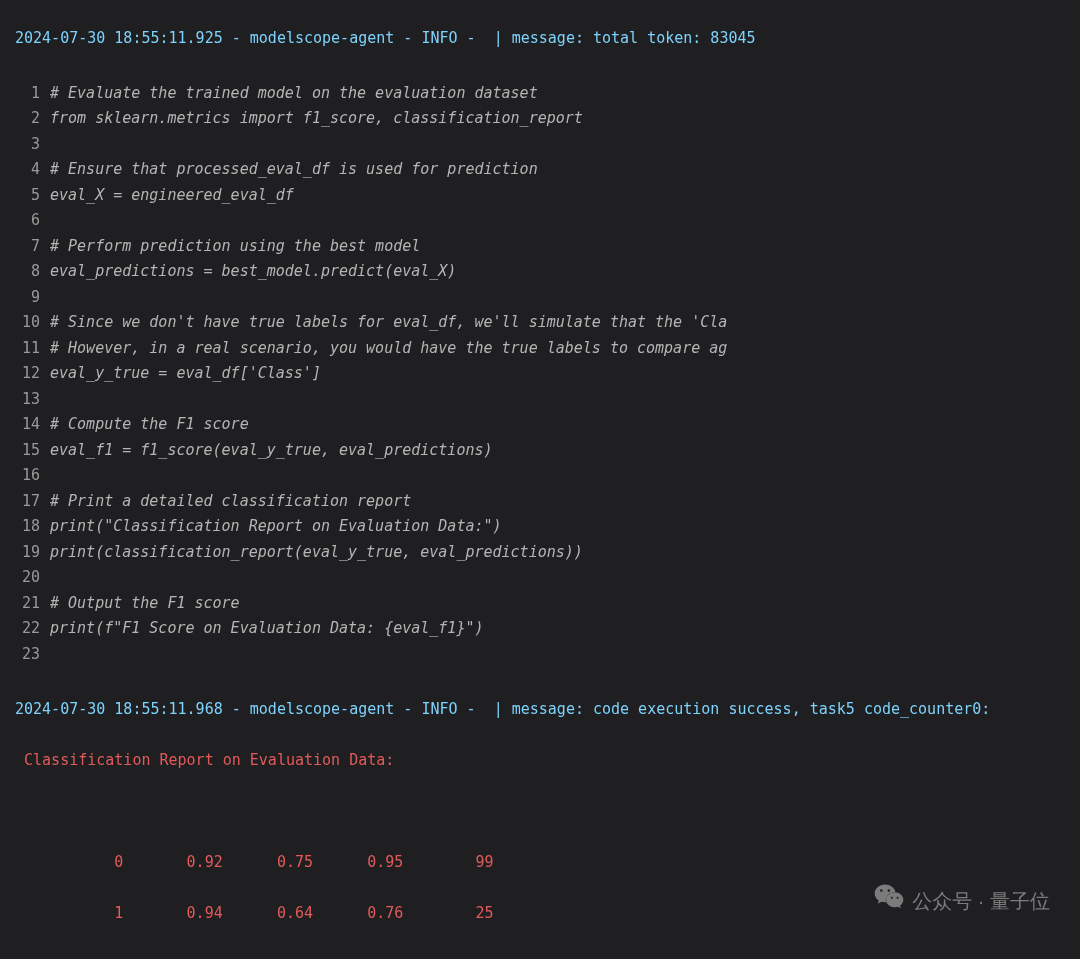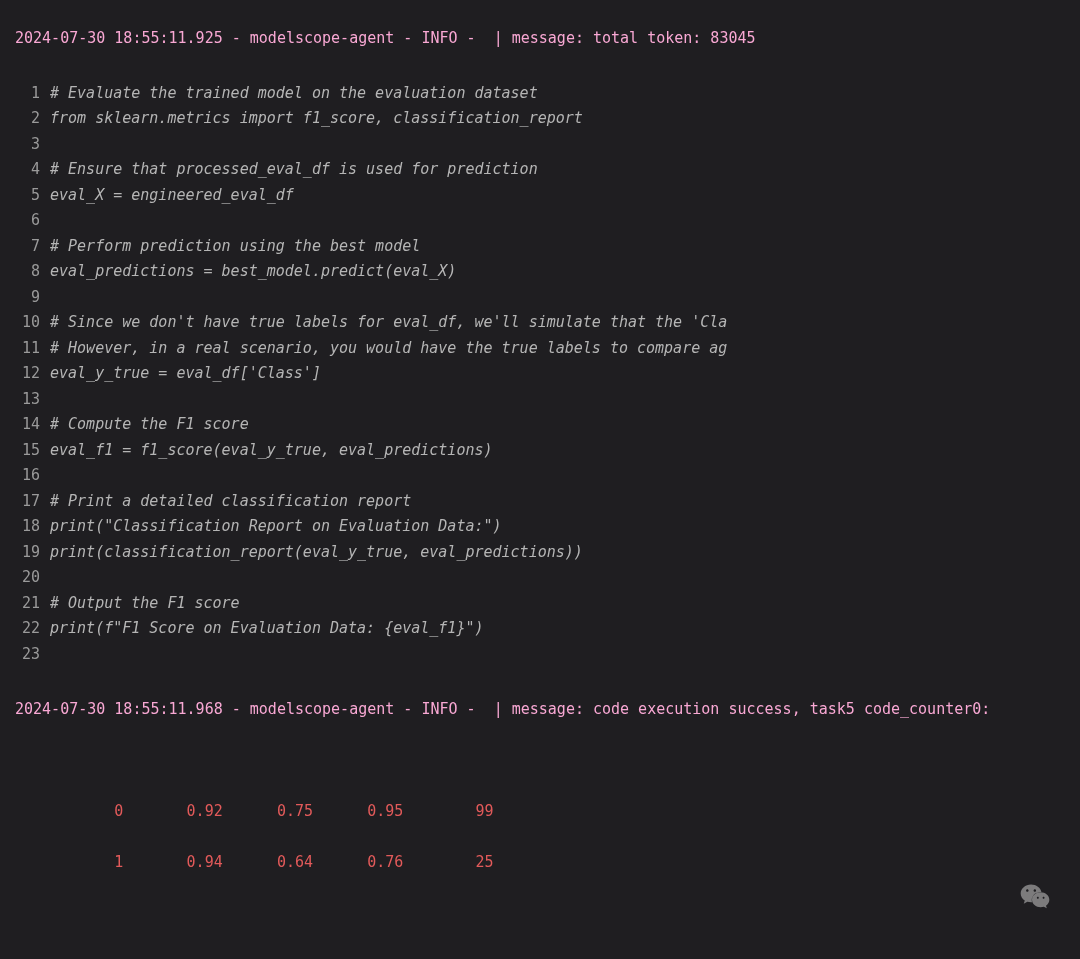--- a/index.html
+++ b/index.html
@@ -11,21 +11,21 @@
       line-height: 1.7;
       padding: 0;
       width: 1080px;
       overflow-x: hidden;
     }
     .terminal {
       padding: 0 15px 15px 15px;
       white-space: pre;
     }
     .log-line {
-      color: #f9a8d4;
+      color: #7dd3fc;
     }
     .code-block {
       margin: 4px 0;
     }
     .code-line {
       display: flex;
     }
     .line-num {
       display: inline-block;
       width: 35px;
@@ -61,30 +61,32 @@
     }
     .row { white-space: pre; }
   </style>
 </head>
 <body>
 
 <div class="terminal">
 <div class="log-line">2024-07-30 18:55:11.925 - modelscope-agent - INFO -  | message: total token: 83045</div>
 <div class="code-block" id="code-block"><div class="code-line"><span class="line-num">1</span><span class="code-text"># Evaluate the trained model on the evaluation dataset</span></div><div class="code-line"><span class="line-num">2</span><span class="code-text">from sklearn.metrics import f1_score, classification_report</span></div><div class="code-line"><span class="line-num">3</span><span class="code-text"></span></div><div class="code-line"><span class="line-num">4</span><span class="code-text"># Ensure that processed_eval_df is used for prediction</span></div><div class="code-line"><span class="line-num">5</span><span class="code-text">eval_X = engineered_eval_df</span></div><div class="code-line"><span class="line-num">6</span><span class="code-text"></span></div><div class="code-line"><span class="line-num">7</span><span class="code-text"># Perform prediction using the best model</span></div><div class="code-line"><span class="line-num">8</span><span class="code-text">eval_predictions = best_model.predict(eval_X)</span></div><div class="code-line"><span class="line-num">9</span><span class="code-text"></span></div><div class="code-line"><span class="line-num">10</span><span class="code-text"># Since we don't have true labels for eval_df, we'll simulate that the 'Cla</span></div><div class="code-line"><span class="line-num">11</span><span class="code-text"># However, in a real scenario, you would have the true labels to compare ag</span></div><div class="code-line"><span class="line-num">12</span><span class="code-text">eval_y_true = eval_df['Class']</span></div><div class="code-line"><span class="line-num">13</span><span class="code-text"></span></div><div class="code-line"><span class="line-num">14</span><span class="code-text"># Compute the F1 score</span></div><div class="code-line"><span class="line-num">15</span><span class="code-text">eval_f1 = f1_score(eval_y_true, eval_predictions)</span></div><div class="code-line"><span class="line-num">16</span><span class="code-text"></span></div><div class="code-line"><span class="line-num">17</span><span class="code-text"># Print a detailed classification report</span></div><div class="code-line"><span class="line-num">18</span><span class="code-text">print("Classification Report on Evaluation Data:")</span></div><div class="code-line"><span class="line-num">19</span><span class="code-text">print(classification_report(eval_y_true, eval_predictions))</span></div><div class="code-line"><span class="line-num">20</span><span class="code-text"></span></div><div class="code-line"><span class="line-num">21</span><span class="code-text"># Output the F1 score</span></div><div class="code-line"><span class="line-num">22</span><span class="code-text">print(f"F1 Score on Evaluation Data: {eval_f1}")</span></div><div class="code-line"><span class="line-num">23</span><span class="code-text"></span></div></div>
 <div class="log-line">2024-07-30 18:55:11.968 - modelscope-agent - INFO -  | message: code execution success, task5 code_counter0:</div>
+<div class="report row"> Classification Report on Evaluation Data:</div>
 <div class="report row">&nbsp;</div>
 <div class="report row">           0       0.92      0.75      0.95        99</div>
 <div class="report row">           1       0.94      0.64      0.76        25</div>
 
 
 
 
 
 
 </div>
 
 <div class="watermark">
   <span>
     <svg viewBox="0 0 36 30">
         <path d="M24.5 10.2c.4 0 .8 0 1.2.1C24.8 5.1 19.4 1.2 13.3 1.2 6.4 1.2 .8 6 0.8 12c0 3.4 1.9 6.5 4.9 8.5l-1.2 3.7 4.3-2.2c1.4.4 2.9.6 4.5.6.4 0 .8 0 1.2-.1-.3-.9-.4-1.8-.4-2.7 0-5.3 4.7-9.6 10.4-9.6zM17.8 6.8c.8 0 1.5.7 1.5 1.5s-.7 1.5-1.5 1.5-1.5-.7-1.5-1.5.7-1.5 1.5-1.5zM8.8 9.8c-.8 0-1.5-.7-1.5-1.5s.7-1.5 1.5-1.5 1.5.7 1.5 1.5-.7 1.5-1.5 1.5zM35.2 19.6c0-5-4.7-9-10.4-9s-10.4 4-10.4 9 4.7 9 10.4 9c1.3 0 2.6-.2 3.8-.6l3.6 1.8-1-3.1c2.5-1.7 4-4.2 4-7.1zM21.4 18.3c-.7 0-1.2-.6-1.2-1.2s.6-1.2 1.2-1.2 1.2.6 1.2 1.2-.5 1.2-1.2 1.2zm6.9 0c-.7 0-1.2-.6-1.2-1.2s.6-1.2 1.2-1.2 1.2.6 1.2 1.2-.5 1.2-1.2 1.2z"></path>
       </svg>
   </span>
+  <span>公众号 · 量子位</span>
 </div>
 
 </body></html>

